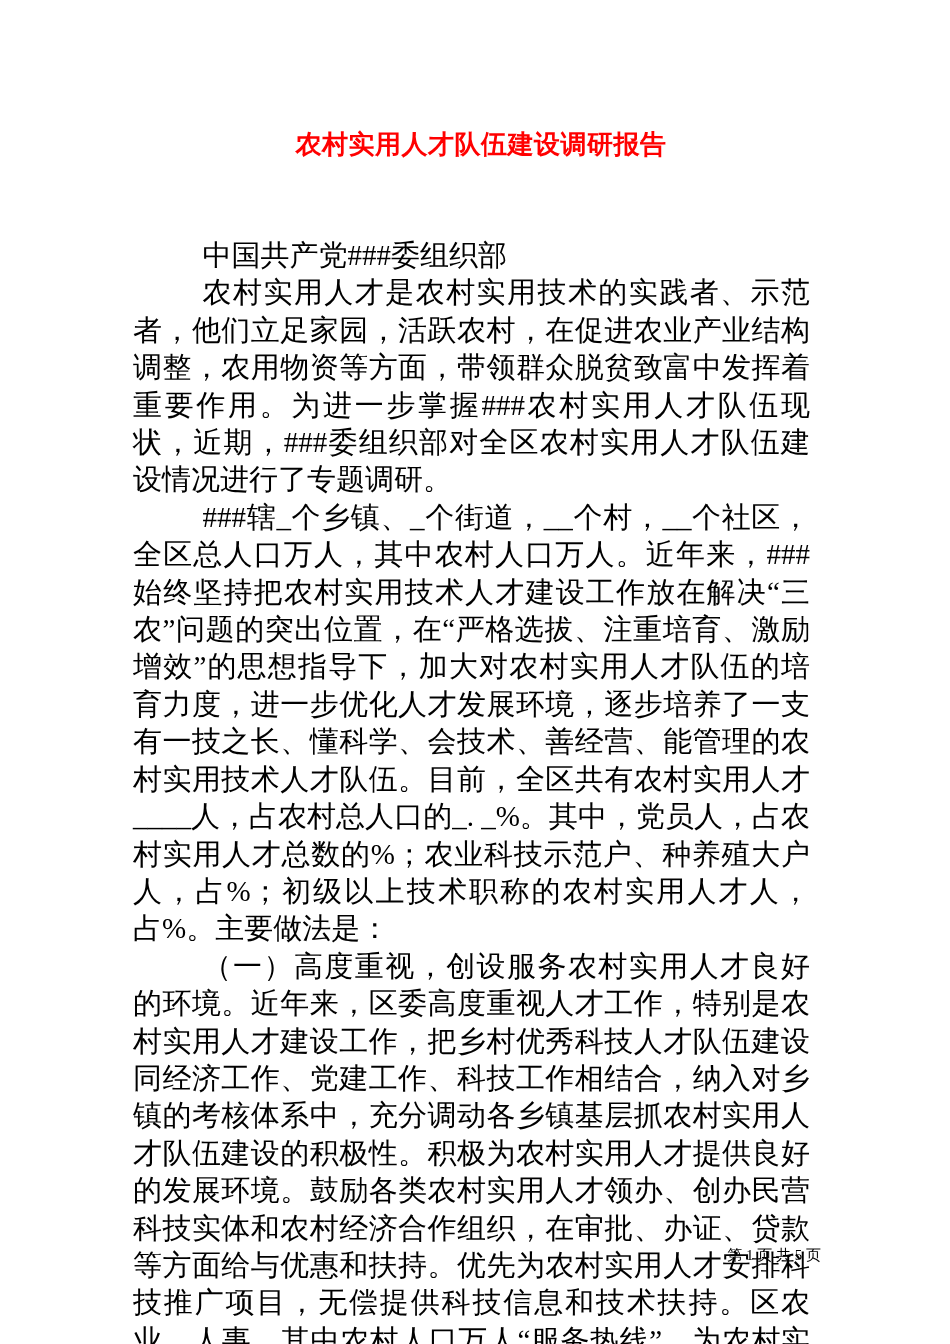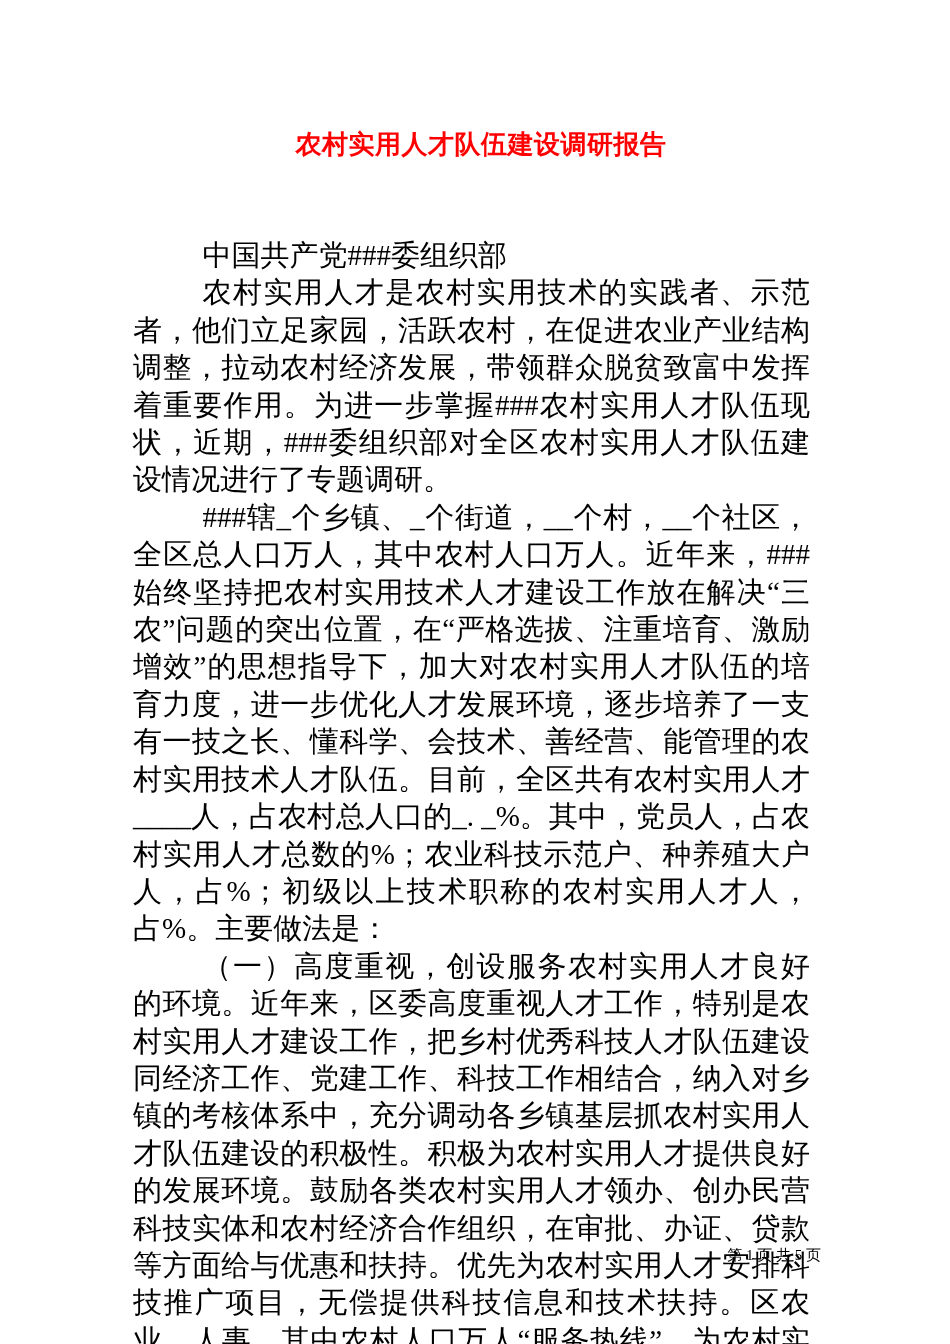--- a/index.html
+++ b/index.html
@@ -55,20 +55,20 @@
 </style>
 </head>
 <body>
 
 <div class="page">
 
   <div class="doc-title">农村实用人才队伍建设调研报告</div>
 
   <div class="body-text">
     <p>中国共产党###委组织部</p>
-    <p>农村实用人才是农村实用技术的实践者、示范者，他们立足家园，活跃农村，在促进农业产业结构调整，拉动农村经济发展，带领群众脱贫致富中发挥着重要作用。为进一步掌握###农村实用人才队伍现状，近期，###委组织部对全区农村实用人才队伍建设情况进行了专题调研。</p>
+    <p>农村实用人才是农村实用技术的实践者、示范者，他们立足家园，活跃农村，在促进农业产业结构调整，农用物资等方面，带领群众脱贫致富中发挥着重要作用。为进一步掌握###农村实用人才队伍现状，近期，###委组织部对全区农村实用人才队伍建设情况进行了专题调研。</p>
     <p>###辖_个乡镇、_个街道，__个村，__个社区，全区总人口万人，其中农村人口万人。近年来，###始终坚持把农村实用技术人才建设工作放在解决“三农”问题的突出位置，在“严格选拔、注重培育、激励增效”的思想指导下，加大对农村实用人才队伍的培育力度，进一步优化人才发展环境，逐步培养了一支有一技之长、懂科学、会技术、善经营、能管理的农村实用技术人才队伍。目前，全区共有农村实用人才____人，占农村总人口的_. _%。其中，党员人，占农村实用人才总数的%；农业科技示范户、种养殖大户人，占%；初级以上技术职称的农村实用人才人，占%。主要做法是：</p>
     <p>（一）高度重视，创设服务农村实用人才良好的环境。近年来，区委高度重视人才工作，特别是农村实用人才建设工作，把乡村优秀科技人才队伍建设同经济工作、党建工作、科技工作相结合，纳入对乡镇的考核体系中，充分调动各乡镇基层抓农村实用人才队伍建设的积极性。积极为农村实用人才提供良好的发展环境。鼓励各类农村实用人才领办、创办民营科技实体和农村经济合作组织，在审批、办证、贷款等方面给与优惠和扶持。优先为农村实用人才安排科技推广项目，无偿提供科技信息和技术扶持。区农业、人事、其中农村人口万人“服务热线”，为农村实用人才免费提供技术指导和服务。各级农业技术服务部门在种子、技术、农用物资等方面</p>
   </div>
 
   <div class="page-footer">第 1 页 共 5 页</div>
 
 </div>
 
 </body></html>

